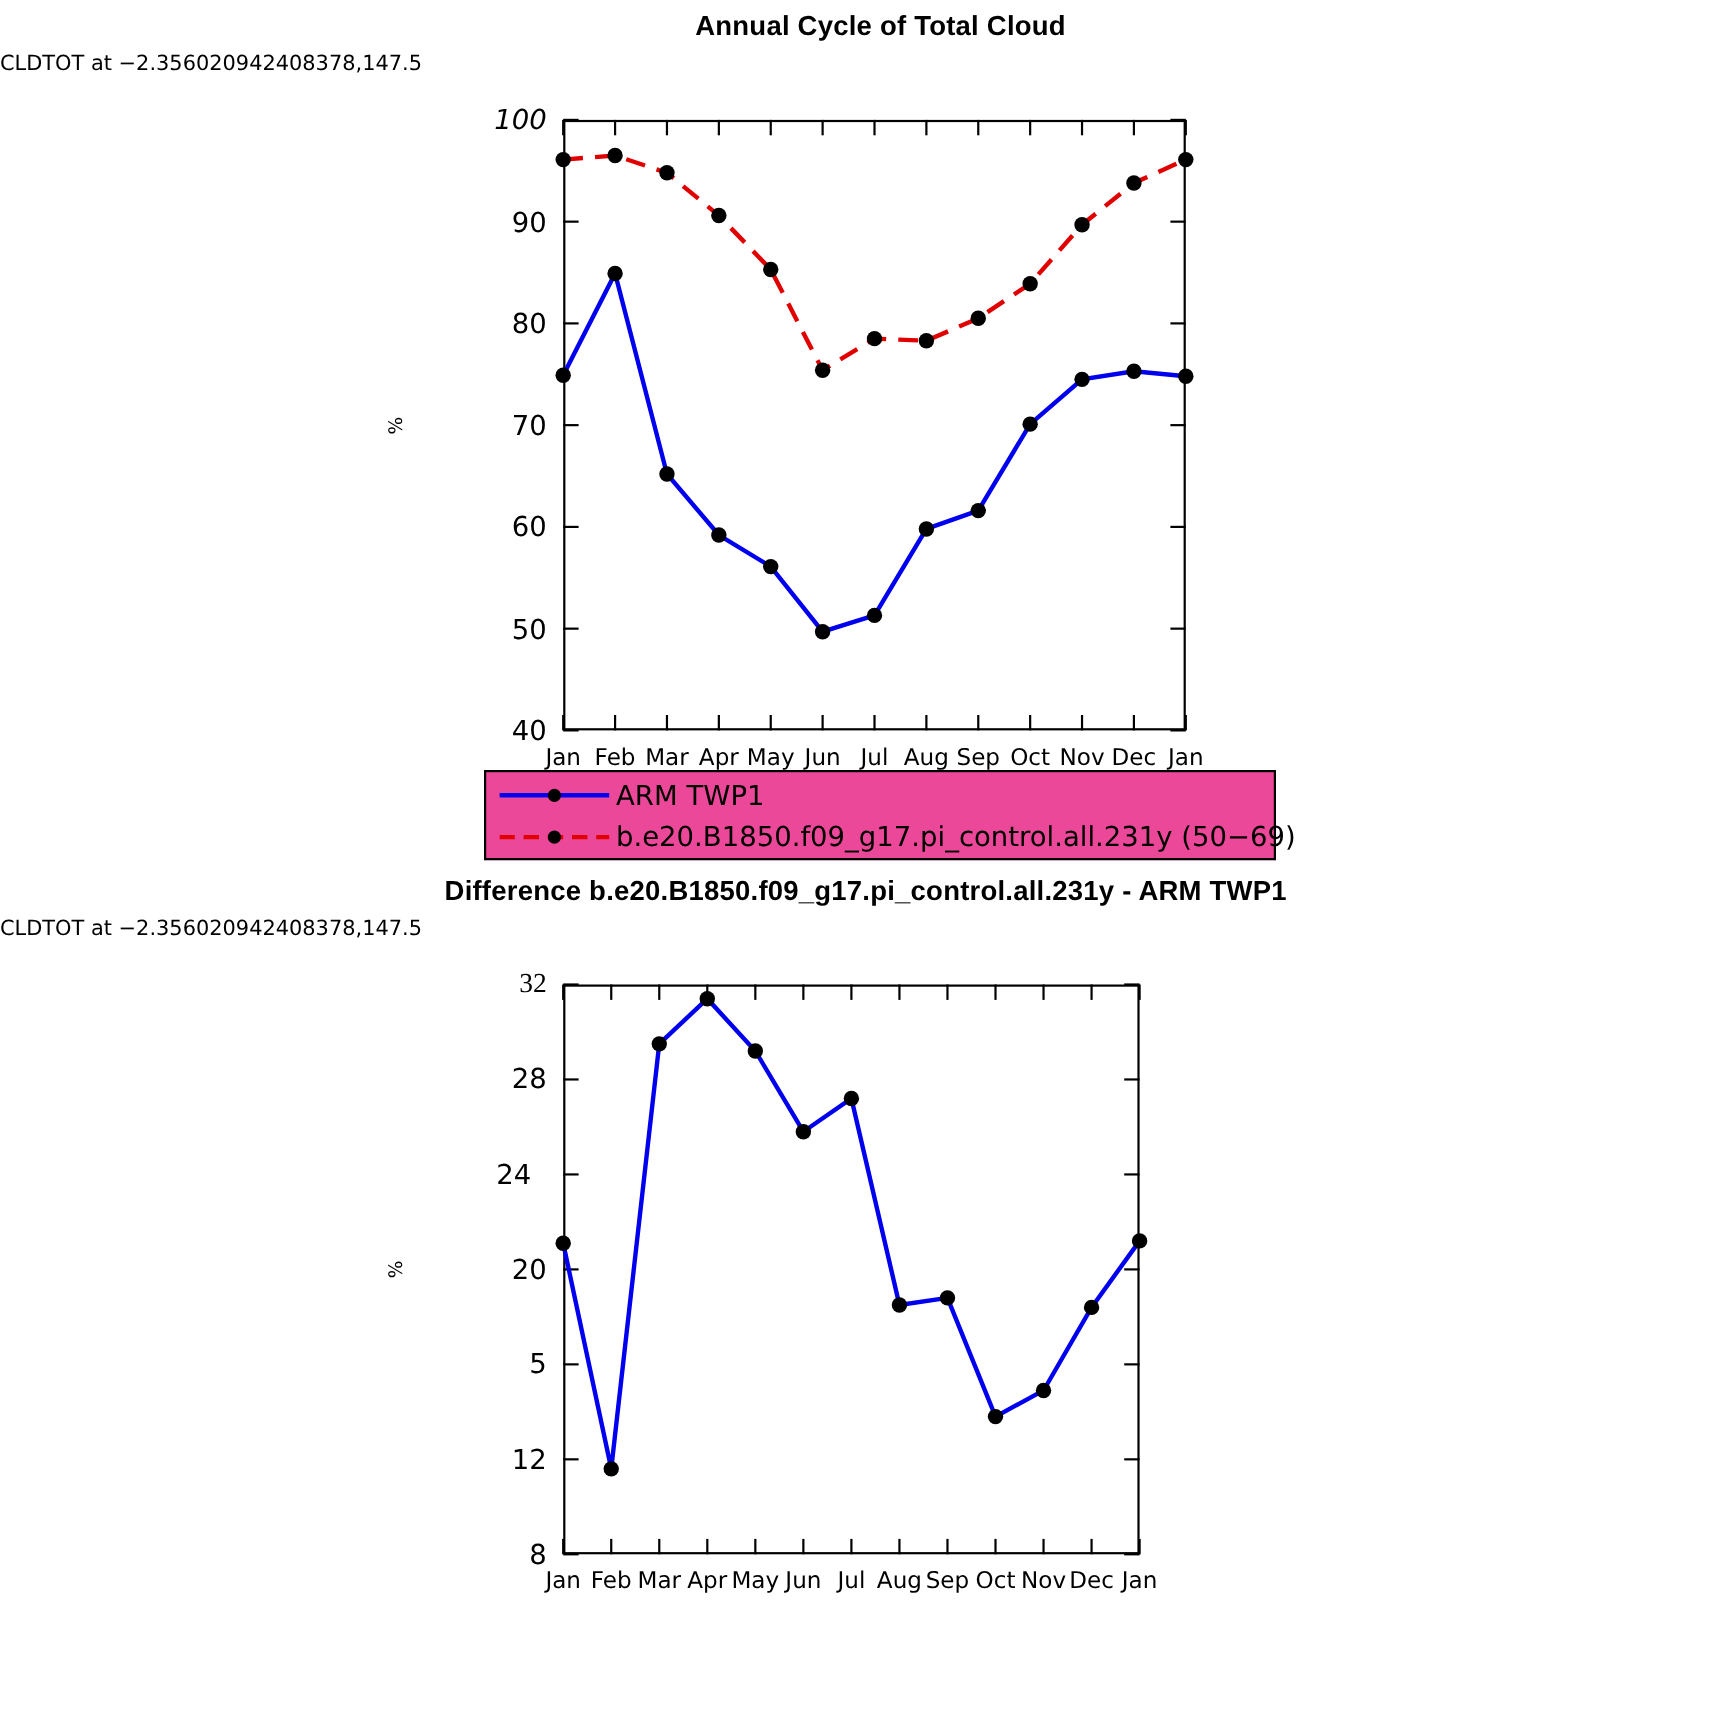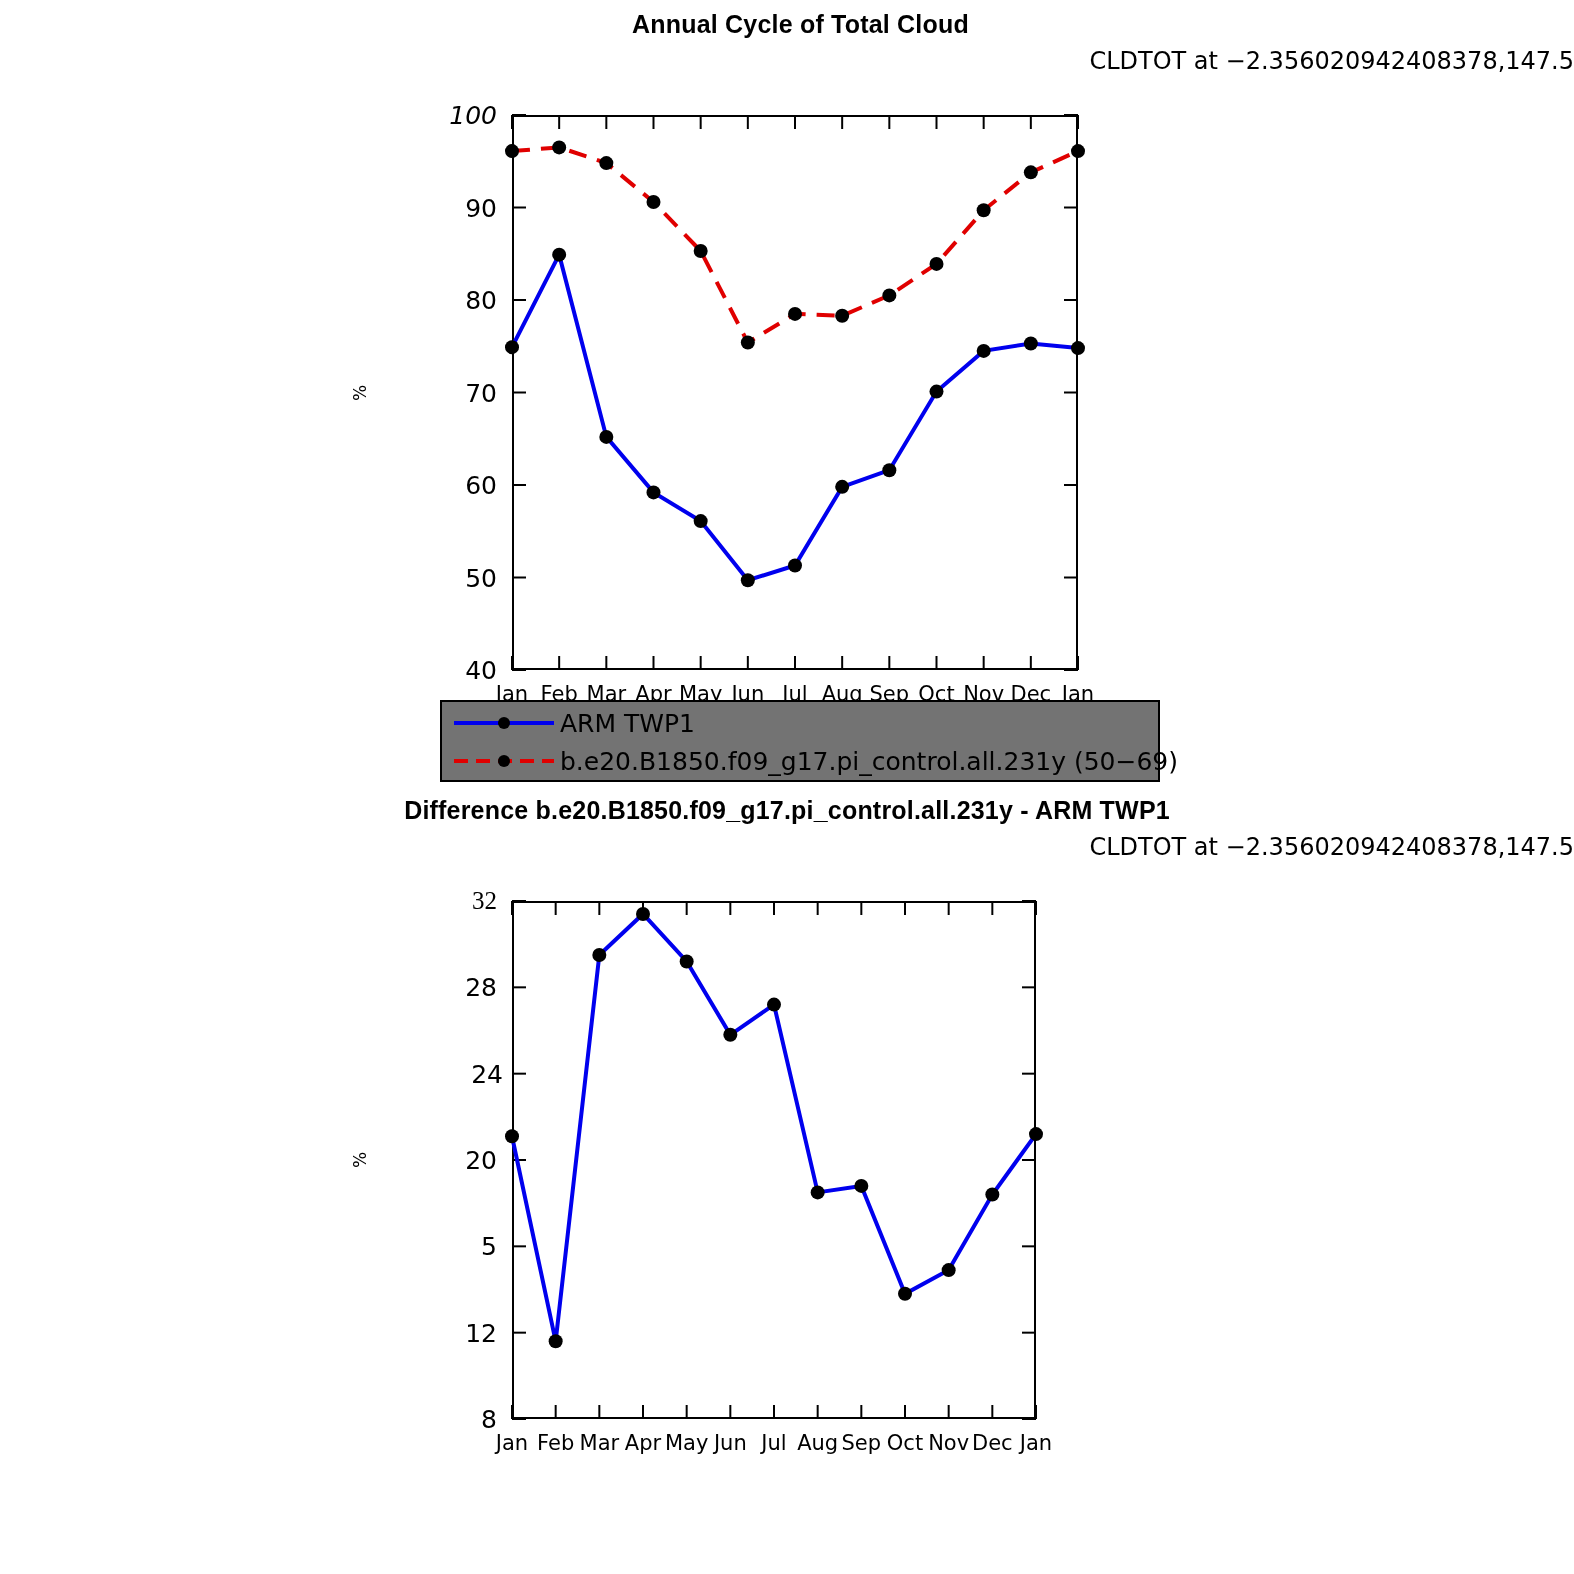--- a/index.html
+++ b/index.html
@@ -24,24 +24,24 @@
   #panel-bottom { top: 790px; height: 784px; }
 
   .main-title {
     text-align: center;
     font-family: "Liberation Sans", sans-serif;
     font-weight: bold;
     font-size: 25px;
     letter-spacing: 0.2px;
   }
   .sub-title {
-    text-align: right;
+    text-align: left;
     font-family: "DejaVu Sans", sans-serif;
     font-weight: normal;
-    font-size: 24px;
+    font-size: 19px;
   }
   .plot-wrap {
     position: relative;
     margin: 0 auto;
   }
   .plot-frame {
     position: absolute;
     border: 2px solid #000;
     box-sizing: border-box;
     background: #fff;
@@ -70,21 +70,21 @@
   }
   .axis-label-y {
     position: absolute;
     font-size: 17px;
     font-family: "DejaVu Sans", sans-serif;
     transform-origin: center center;
   }
   .legend-box {
     position: absolute;
     border: 2px solid #000;
-    background: #737373;
+    background: #ec4899;
     box-sizing: border-box;
   }
   .legend-row {
     position: relative;
     height: 38px;
   }
   .legend-text {
     position: absolute;
     left: 118px;
     top: 50%;
@@ -279,21 +279,21 @@
         <circle cx="905" cy="432.81666666666666" r="7" fill="#000"></circle>
         <circle cx="948.6666666666667" cy="409.075" r="7" fill="#000"></circle>
         <circle cx="992.3333333333333" cy="333.53333333333336" r="7" fill="#000"></circle>
         <circle cx="1036" cy="273.1" r="7" fill="#000"></circle>
       </svg>
     <div class="axis-label-y" id="bottom-ylabel" style="left: 352px; top: 299px; transform: translate(0px, -50%) rotate(-90deg);">%</div>
   <div class="ytick-label" style="left: 402px; width: 95px; top: 558px;">8</div>
       <div class="ytick-label" style="left: 402px; width: 95px; top: 471.667px;">12</div>
       <div class="ytick-label" style="left: 402px; width: 95px; top: 385.333px;">5</div>
       <div class="ytick-label" style="left: 402px; width: 95px; top: 299px;">20</div>
-      <div class="ytick-label" style="left: 408px; width: 95px; top: 212.667px;">24</div>
+      <div class="ytick-label" style="left: 388px; width: 95px; top: 212.667px;">24</div>
       <div class="ytick-label" style="left: 402px; width: 95px; top: 126.333px;">28</div>
       <div class="ytick-label" style="left: 402px; width: 95px; top: 40px; font-family: Liberation Serif, serif;">32</div>
       <div class="xtick-label" style="left: 512px; top: 570px;">Jan</div>
       <div class="xtick-label" style="left: 555.667px; top: 570px;">Feb</div>
       <div class="xtick-label" style="left: 599.333px; top: 570px;">Mar</div>
       <div class="xtick-label" style="left: 643px; top: 570px;">Apr</div>
       <div class="xtick-label" style="left: 686.667px; top: 570px;">May</div>
       <div class="xtick-label" style="left: 730.333px; top: 570px;">Jun</div>
       <div class="xtick-label" style="left: 774px; top: 570px;">Jul</div>
       <div class="xtick-label" style="left: 817.667px; top: 570px;">Aug</div>

